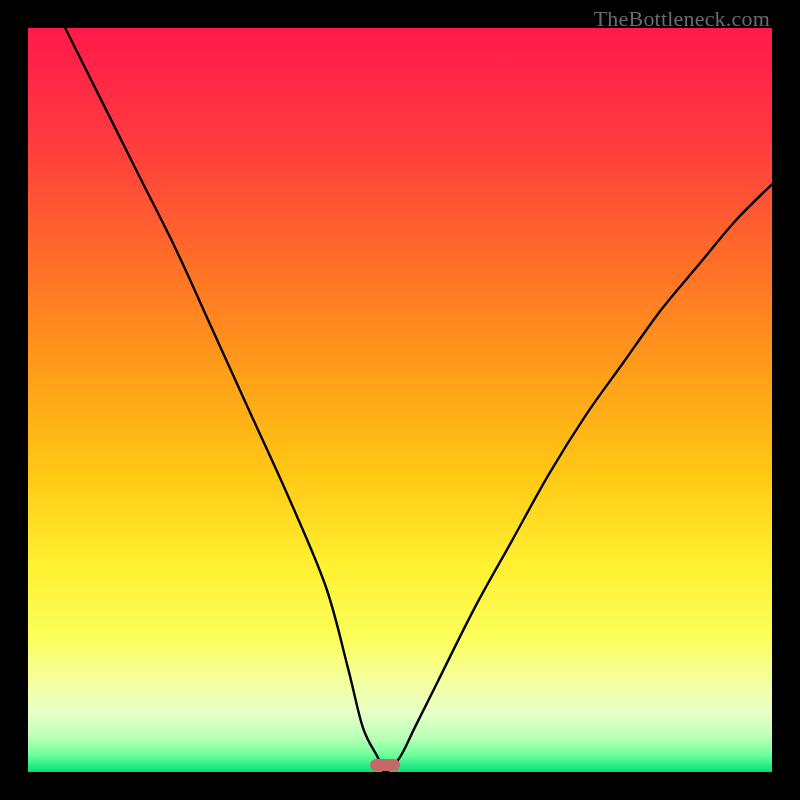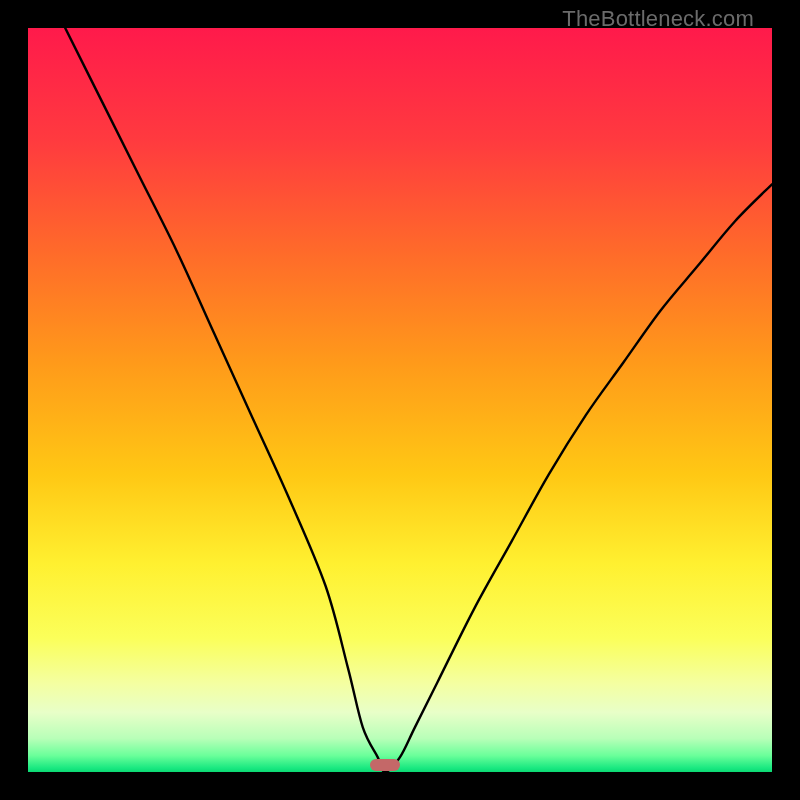--- a/index.html
+++ b/index.html
@@ -30,26 +30,27 @@
   .gradient {
     position: absolute;
     left: 0;
     top: 0;
     width: 744px;
     height: 744px;
   }
   .watermark {
     position: absolute;
     top: 6px;
-    right: 46px;
+    right: 30px;
     color: #6b6b6b;
     font-size: 22px;
     font-weight: 500;
     letter-spacing: 0.2px;
     user-select: none;
+    font-family: Liberation Serif, serif;
   }
   .marker {
     position: absolute;
     background: #c86464;
     border-radius: 6px;
   }
   svg.curve {
     position: absolute;
     left: 0;
     top: 0;

